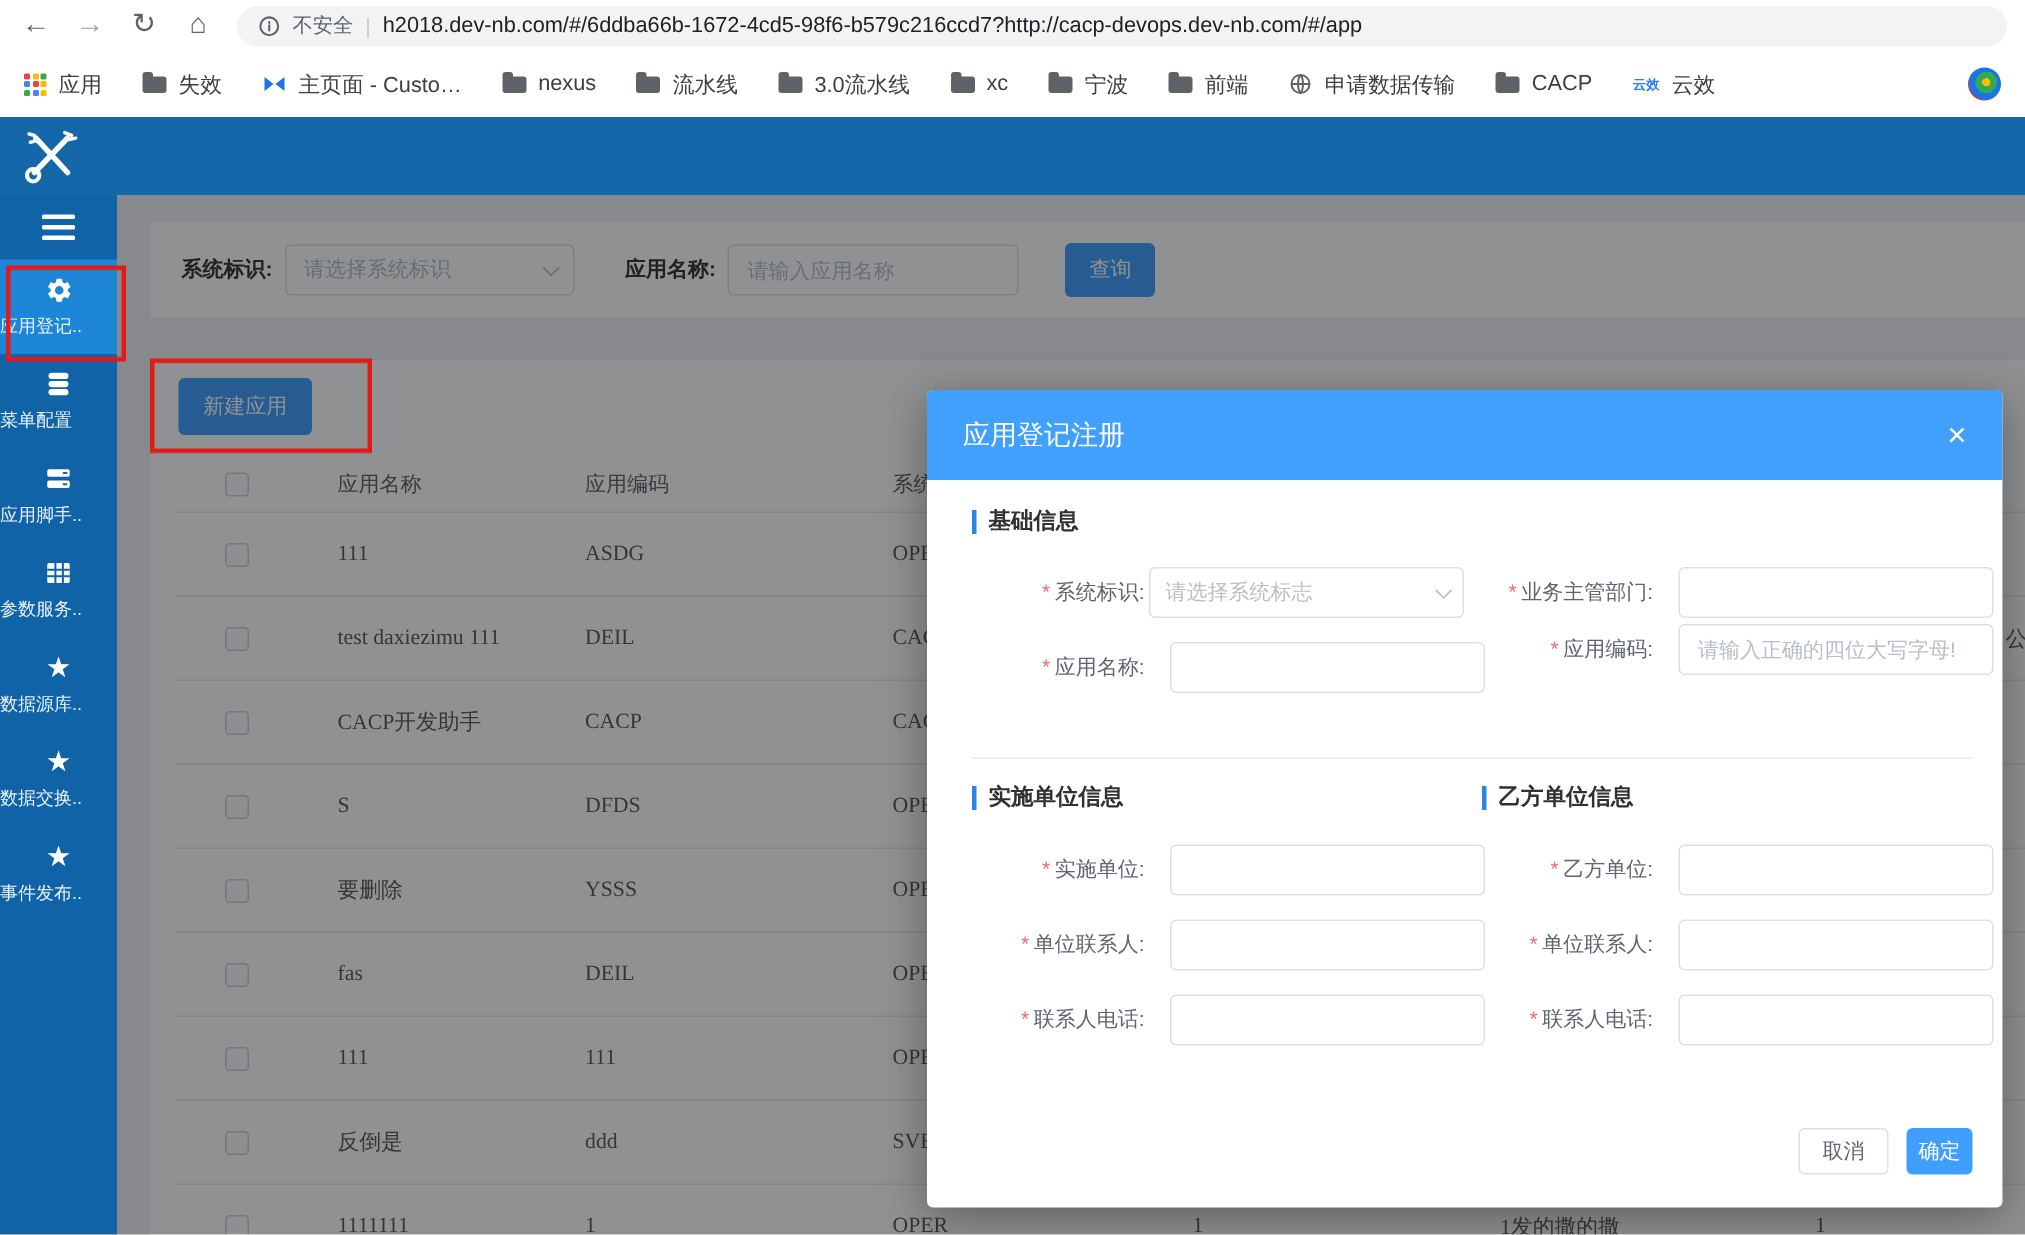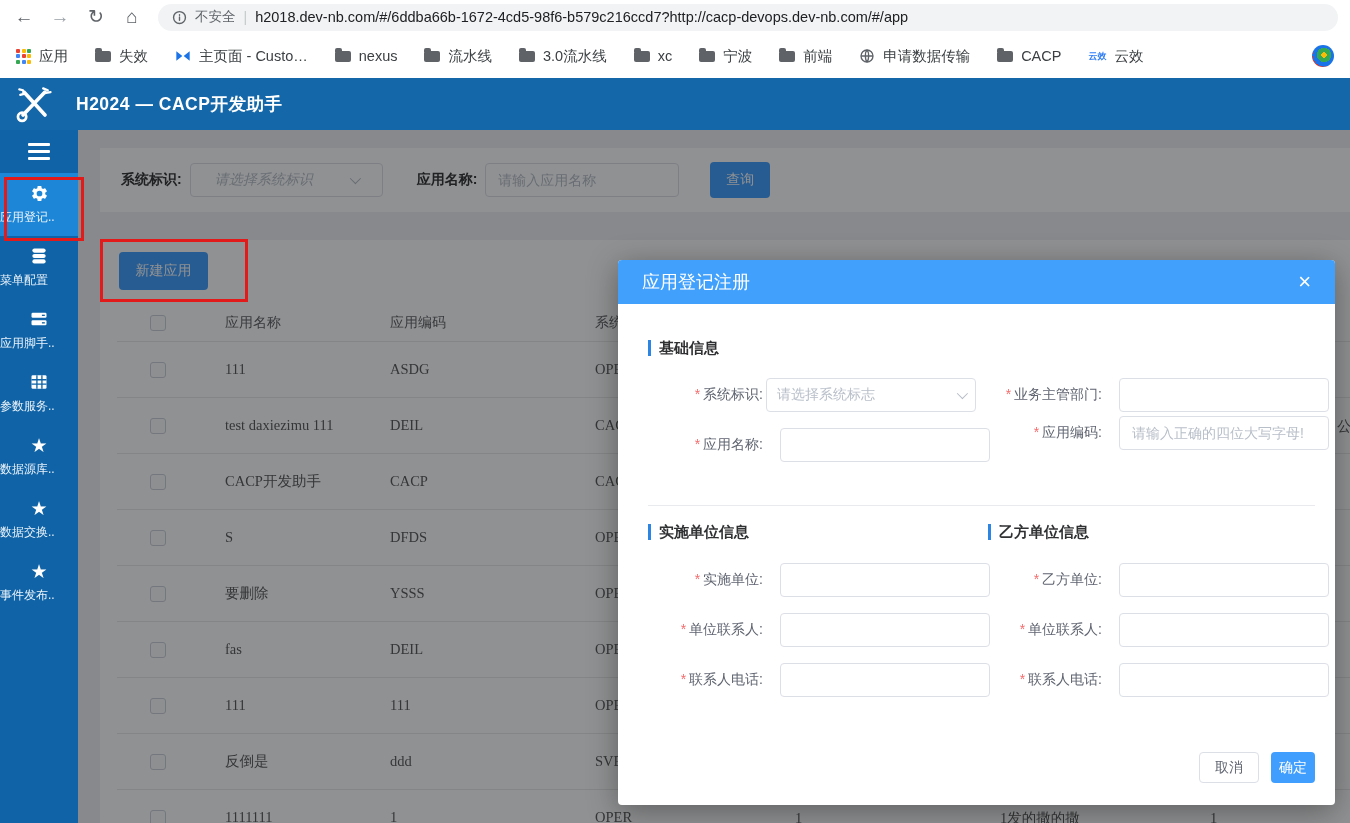--- a/index.html
+++ b/index.html
@@ -37,21 +37,21 @@
   .burger { margin:13px 0 13px; display:flex; flex-direction:column; gap:4px; }
   .burger i { display:block; width:22px; height:3px; background:#fff; border-radius:1px; }
   .side-item { width:78px; padding:10px 0 10px; display:flex; flex-direction:column; gap:6px; font-size:12px; color:#eaf3fb; }
   .side-item.active { background:#1d86d6; }
   .side-item .glyph { height:20px; display:flex; align-items:center; justify-content:center; }
   .star { font-size:19px; line-height:20px; color:#fff; font-family:"DejaVu Sans",sans-serif; }
   
   .main { flex:1; position:relative; background:#eef1f5; overflow:hidden; }
   .search-card { position:absolute; left:22px; right:0; top:18px; height:64px; background:#fff; display:flex; align-items:center; padding-left:21px; }
   .f-label { font-size:14px; font-weight:700; color:#333; white-space:nowrap; }
-  .sel { margin-left:8px; width:193px; height:34px; border:1px solid #dcdfe6; border-radius:4px; background:#fff; display:flex; align-items:center; padding:0 24px; justify-content:space-between;font-style:italic; }
+  .sel { margin-left:8px; width:193px; height:34px; border:1px solid #dcdfe6; border-radius:4px; background:#fff; display:flex; align-items:center; padding:0 12px; justify-content:space-between; }
   .sel span { color:#b8bfc9; font-size:14px; }
   .chev { width:8px; height:8px; border-right:1.5px solid #b6bcc6; border-bottom:1.5px solid #b6bcc6; transform:rotate(45deg) translateY(-2px); flex:0 0 auto; }
   .txt { height:34px; border:1px solid #dcdfe6; border-radius:4px; padding:0 12px; font-size:14px; color:#333; font-family:"Liberation Sans",sans-serif; }
   .txt::placeholder { color:#b8bfc9; }
   .btn-primary { background:#409eff; color:#fff; border:none; border-radius:4px; font-size:14px; font-family:"Liberation Sans",sans-serif; }
   .q-input { margin-left:8px; width:194px; }
   .q-btn { margin-left:31px; width:60px; height:36px; }
   .content-card { position:absolute; left:22px; right:0; top:110px; height:720px; background:#fff; padding:12px 0 0 19px; }
   .new-btn { width:89px; height:38px; }
   
@@ -62,21 +62,21 @@
   .cb-cell { padding-left:33px; }
   .cb { display:block; width:16px; height:16px; border:1px solid #ccd1da; border-radius:3px; background:#fcfcfd; }
   .frag { position:absolute; top:50%; transform:translateY(-50%); white-space:nowrap; }
   
   .dim { position:absolute; inset:0; background:rgba(8,10,14,.45); z-index:10; }
   .ann { position:fixed; border:3px solid #e21a1a; z-index:100; pointer-events:none; }
   .ann1 { left:4px; top:177px; width:80px; height:64px; }
   .ann2 { left:100px; top:239px; width:148px; height:63px; }
   
   .modal { position:absolute; left:540px; top:130px; width:717px; height:545px; background:#fff; border-radius:4px; box-shadow:0 6px 30px rgba(0,0,0,.35); z-index:20; }
-  .m-head { height:44px; background:#41a0fc; border-radius:4px 4px 0 0; display:flex; align-items:center; padding:0 24px; color:#fff; }
+  .m-head { height:60px; background:#41a0fc; border-radius:4px 4px 0 0; display:flex; align-items:center; padding:0 24px; color:#fff; }
   .m-title { font-size:18px; }
   .m-close { margin-left:auto; font-size:22px; line-height:1; cursor:pointer; font-weight:400; }
   .m-sec { position:absolute; font-size:15px; font-weight:700; color:#303133; border-left:3px solid #2b85e4; padding-left:8px; line-height:16px; }
   .fgroup { position:absolute; display:flex; align-items:center; height:34px; }
   .flabel { font-size:14px; color:#5f6470; text-align:right; white-space:nowrap; }
   .flabel .req { color:#f56c6c; margin-right:3px; }
   .fl-l { width:127px; }
   .fl-r { width:126px; }
   .fctrl { margin-left:17px; width:210px; }
   .m-sel { width:210px; height:34px; border:1px solid #dcdfe6; border-radius:4px; display:flex; align-items:center; justify-content:space-between; padding:0 10px; margin-left:3px; }
@@ -173,21 +173,20 @@
 </div>
 
 <div class="topbar">
   <svg class="logo" viewBox="0 0 48 48" fill="none" stroke="#fff" stroke-linecap="round">
     <path d="M12 36L36 11" stroke-width="4"></path>
     <path d="M13 11l23 25" stroke-width="4"></path>
     <circle cx="11" cy="38" r="4.5" stroke-width="3"></circle>
     <path d="M34 7l5 2M37 12l5-1" stroke-width="2.5"></path>
     <path d="M8 8l4 1M9 14l4-1" stroke-width="2.5"></path>
   </svg>
-  <span class="app-title">H2024 — CACP开发助手</span>
 </div>
 
 <div class="app-body">
 
   <div class="sidebar">
     <div class="burger">
         <i></i>
         <i></i>
         <i></i>
       </div>

